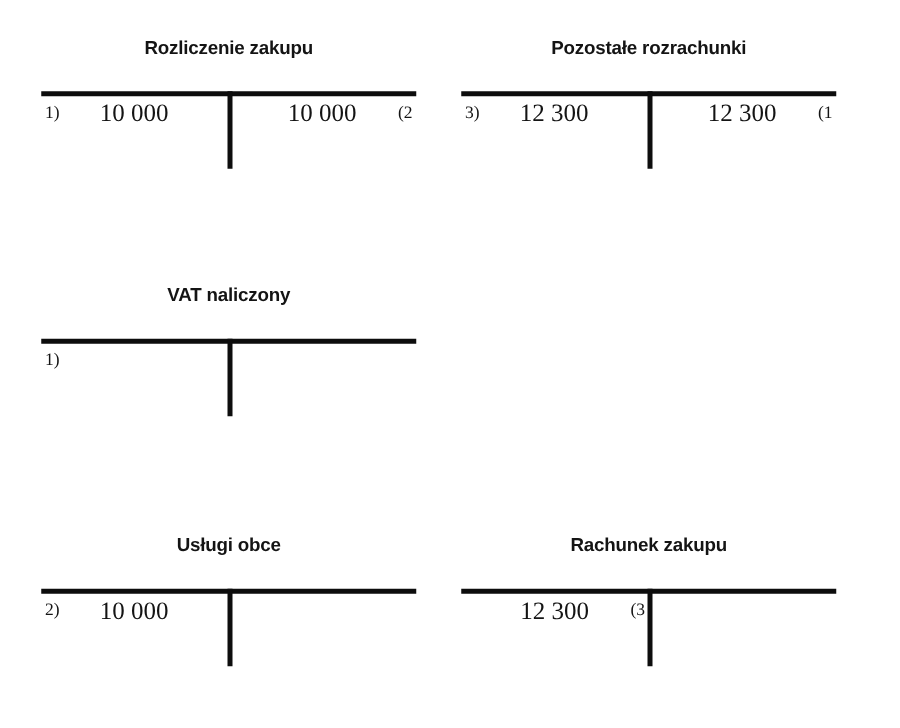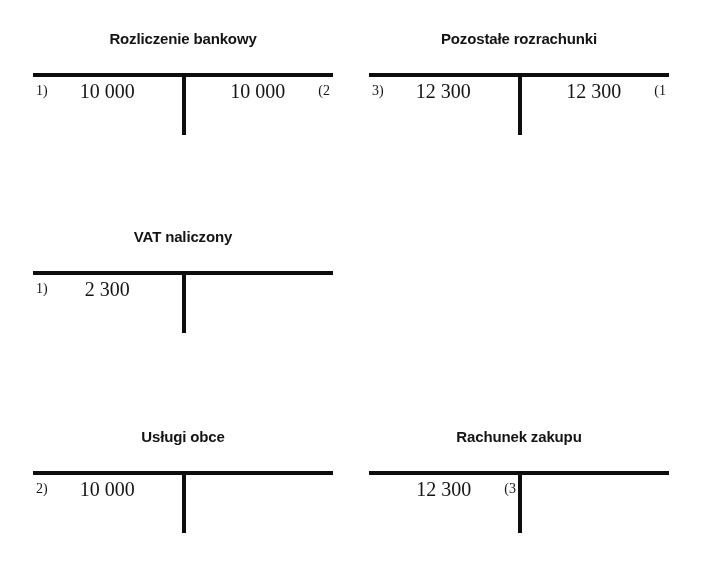--- a/index.html
+++ b/index.html
@@ -113,21 +113,21 @@
   
   .side-credit .amount { flex: 1 1 auto; text-align: center; padding-left: 2px; }
   .side-credit .ref    { flex: 0 0 auto; }
 </style>
 </head>
 <body>
 
 <div class="board">
 
   <div class="t-account col-left row-1">
-    <div class="acct-title stem-centered">Rozliczenie bankowy</div>
+    <div class="acct-title stem-centered">Rozliczenie zakupu</div>
     <div class="t-frame">
       <div class="t-rule"></div>
       <div class="t-stem"></div>
       <div class="entries">
         <div class="side side-debit">
           <span class="ref">1)</span>
           <span class="amount">10 000</span>
         </div>
         <div class="side side-credit">
           <span class="amount">10 000</span>
@@ -156,21 +156,20 @@
   </div>
 
   <div class="t-account col-left row-2">
     <div class="acct-title stem-centered">VAT naliczony</div>
     <div class="t-frame">
       <div class="t-rule"></div>
       <div class="t-stem"></div>
       <div class="entries">
         <div class="side side-debit">
           <span class="ref">1)</span>
-          <span class="amount">2 300</span>
         </div>
         <div class="side side-credit">
           <span class="amount"></span>
           <span class="ref"></span>
         </div>
       </div>
     </div>
   </div>
 
   <div class="t-account col-left row-3">

